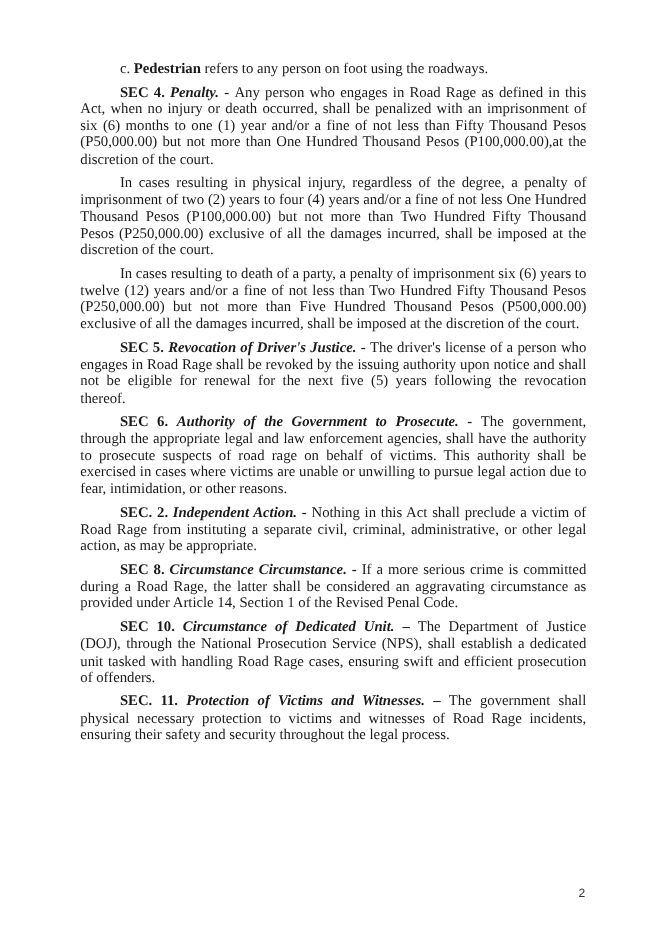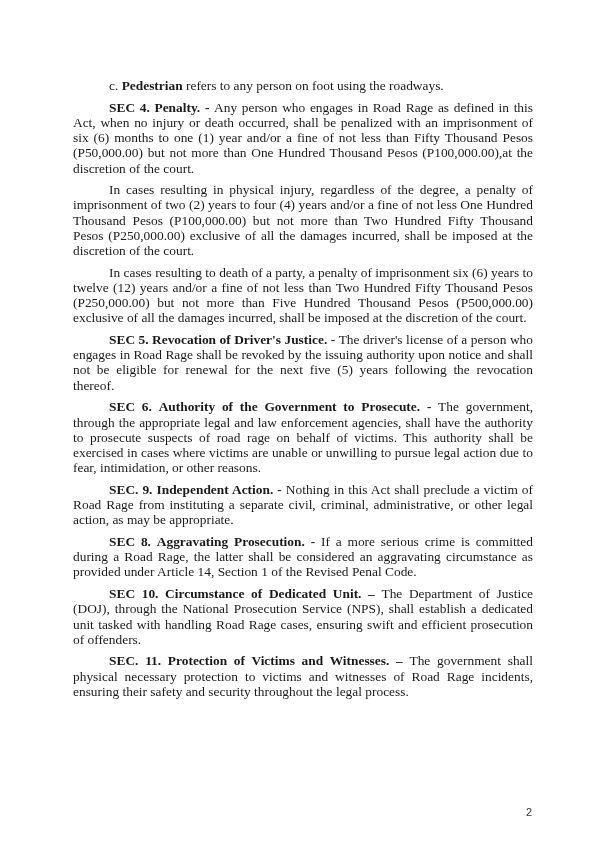--- a/index.html
+++ b/index.html
@@ -1,30 +1,30 @@
 <!DOCTYPE html>
 <html><head>
 <meta charset="utf-8">
 <style>
   html, body { margin: 0; padding: 0; background: #ffffff; }
   body { width: 605px; height: 853px; position: relative; overflow: hidden; }
   .page {
     position: absolute;
     left: 73px;
-    top: 78px;
+    top: 54px;
     width: 460px;
     font-family: "Liberation Serif", "DejaVu Serif", serif;
     font-size: 13.4px;
     line-height: 15.2px;
     color: #1a1a1a;
   }
   p { margin: 0 0 6.5px 0; text-align: justify; text-indent: 36px; }
   p.first { margin-bottom: 6.5px; }
   .b { font-weight: bold; }
-  .bi { font-weight: bold; }
+  .bi { font-weight: bold; font-style: italic; }
   .page-number {
     position: absolute;
     left: 526px;
     top: 806px;
     font-family: "Liberation Sans", "DejaVu Sans", sans-serif;
     font-size: 11px;
     color: #333;
   }
 </style>
 </head>
@@ -36,23 +36,23 @@
 
   <p><span class="b">SEC 4.</span> <span class="bi">Penalty.</span><span class="b"> - </span><span>Any person who engages in Road Rage as defined in this Act, when no injury or death occurred, shall be penalized with an imprisonment of six (6) months to one (1) year and/or a fine of not less than Fifty Thousand Pesos (P50,000.00) but not more than One Hundred Thousand Pesos (P100,000.00),at the discretion of the court.</span></p>
 
   <p>In cases resulting in physical injury, regardless of the degree, a penalty of imprisonment of two (2) years to four (4) years and/or a fine of not less One Hundred Thousand Pesos (P100,000.00) but not more than Two Hundred Fifty Thousand Pesos (P250,000.00) exclusive of all the damages incurred, shall be imposed at the discretion of the court.</p>
   <p>In cases resulting to death of a party, a penalty of imprisonment six (6) years to twelve (12) years and/or a fine of not less than Two Hundred Fifty Thousand Pesos (P250,000.00) but not more than Five Hundred Thousand Pesos (P500,000.00) exclusive of all the damages incurred, shall be imposed at the discretion of the court.</p>
 
   <p><span class="b">SEC 5.</span> <span class="bi">Revocation of Driver's Justice.</span><span class="b"> - </span><span>The driver's license of a person who engages in Road Rage shall be revoked by the issuing authority upon notice and shall not be eligible for renewal for the next five (5) years following the revocation thereof.</span></p>
 
   <p><span class="b">SEC 6.</span> <span class="bi">Authority of the Government to Prosecute.</span><span class="b"> - </span><span>The government, through the appropriate legal and law enforcement agencies, shall have the authority to prosecute suspects of road rage on behalf of victims. This authority shall be exercised in cases where victims are unable or unwilling to pursue legal action due to fear, intimidation, or other reasons.</span></p>
 
-  <p><span class="b">SEC. 9.</span> <span class="bi">Independent Action.</span><span class="b"> - </span><span>Nothing in this Act shall preclude a victim of Road Rage from instituting a separate civil, criminal, administrative, or other legal action, as may be appropriate.</span></p>
+  <p><span class="b">SEC. 2.</span> <span class="bi">Independent Action.</span><span class="b"> - </span><span>Nothing in this Act shall preclude a victim of Road Rage from instituting a separate civil, criminal, administrative, or other legal action, as may be appropriate.</span></p>
 
-  <p><span class="b">SEC 8.</span> <span class="bi">Aggravating Prosecution.</span><span class="b"> - </span><span>If a more serious crime is committed during a Road Rage, the latter shall be considered an aggravating circumstance as provided under Article 14, Section 1 of the Revised Penal Code.</span></p>
+  <p><span class="b">SEC 8.</span> <span class="bi">Circumstance Circumstance.</span><span class="b"> - </span><span>If a more serious crime is committed during a Road Rage, the latter shall be considered an aggravating circumstance as provided under Article 14, Section 1 of the Revised Penal Code.</span></p>
 
 
   <p><span class="b">SEC 10.</span> <span class="bi">Circumstance of Dedicated Unit.</span><span class="b"> – </span><span>The Department of Justice (DOJ), through the National Prosecution Service (NPS), shall establish a dedicated unit tasked with handling Road Rage cases, ensuring swift and efficient prosecution of offenders.</span></p>
 
   <p><span class="b">SEC. 11.</span> <span class="bi">Protection of Victims and Witnesses.</span><span class="b"> – </span><span>The government shall physical necessary protection to victims and witnesses of Road Rage incidents, ensuring their safety and security throughout the legal process.</span></p>
 
 </div>
 
 <div class="page-number">2</div>
 

